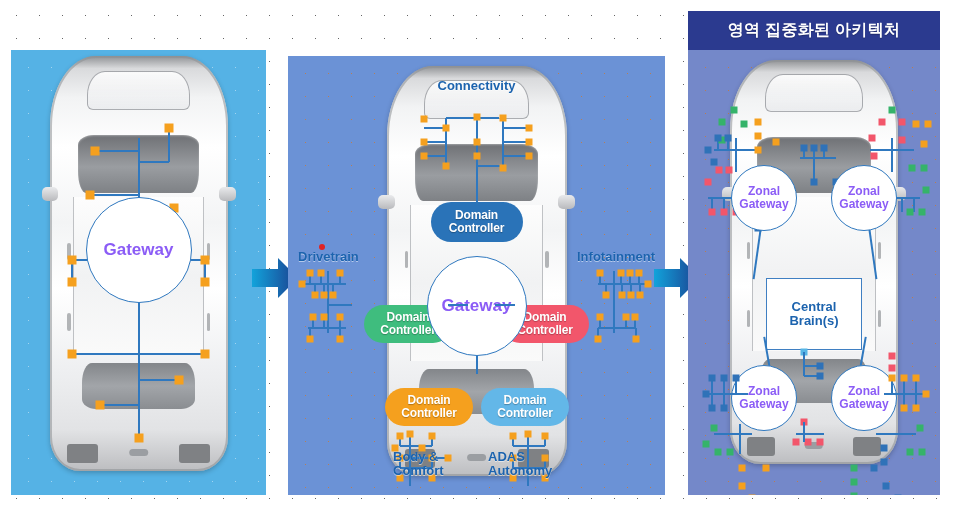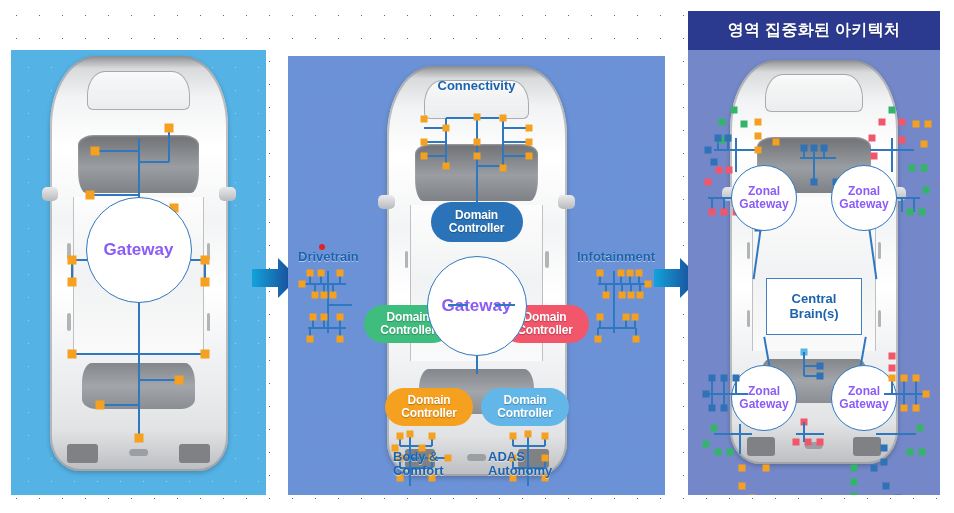--- a/index.html
+++ b/index.html
@@ -507,21 +507,21 @@
         <div class="handle l1"></div>
           <div class="handle l2"></div>
         <div class="handle r1"></div>
           <div class="handle r2"></div>
         <div class="glass-rear"></div>
         <div class="bumper l"></div>
           <div class="bumper r"></div>
         <div class="plate"></div>
       </div>
 
-      <div class="central-box" style="left:50%; top:228px; transform:translateX(-50%); width:96px; height:57px; white-space:pre-line;">Central
+      <div class="central-box" style="left:50%; top:228px; transform:translateX(-50%); width:96px; height:72px; white-space:pre-line;">Central
 Brain(s)</div>
 
       <div class="wire v" style="left:76px; top:148px; height:82px; transform:rotate(8deg); transform-origin:top center;"></div>
       <div class="wire v" style="left:176px; top:148px; height:82px; transform:rotate(-8deg); transform-origin:top center;"></div>
       <div class="wire v" style="left:86px; top:286px; height:62px; transform:rotate(-10deg); transform-origin:bottom center;"></div>
       <div class="wire v" style="left:166px; top:286px; height:62px; transform:rotate(10deg); transform-origin:bottom center;"></div>
 
       <div class="wire v" style="left:48px; top:88px; height:34px;"></div>
       <div class="wire h" style="left:26px; top:100px; width:44px;"></div>
       <div class="wire h" style="left:20px; top:148px; width:44px;"></div>

